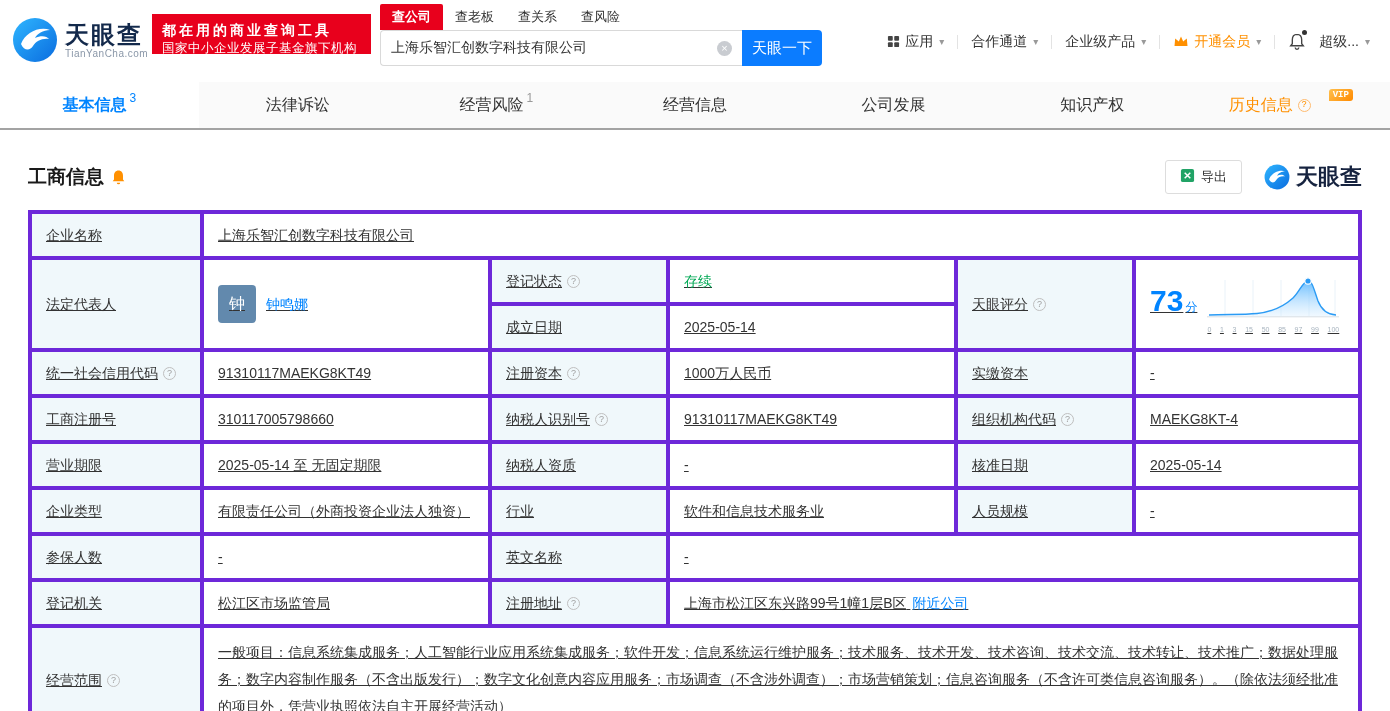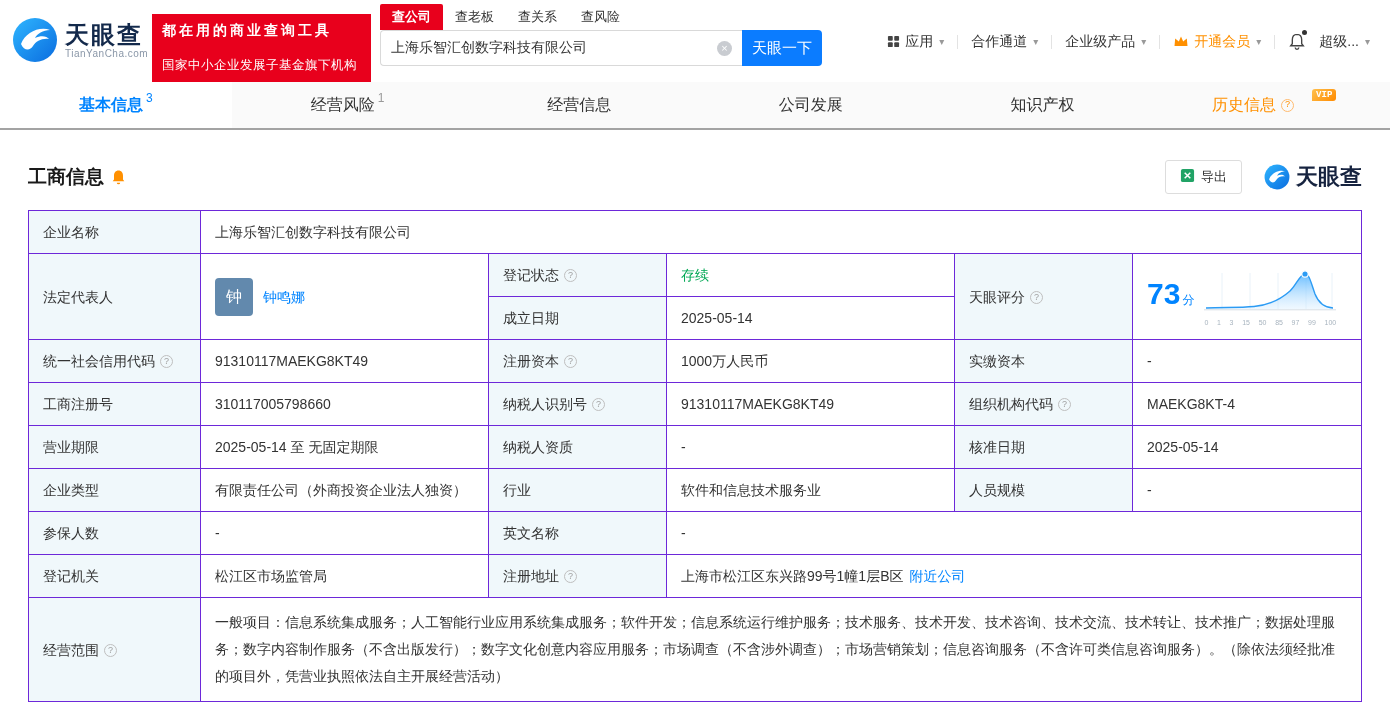--- a/index.html
+++ b/index.html
@@ -4,21 +4,21 @@
 <style>
   * { margin:0; padding:0; box-sizing:border-box; }
   html,body { width:1390px; height:711px; overflow:hidden; background:#fff;
     font-family:"Liberation Sans","DejaVu Sans",sans-serif; color:#333; font-size:14px; }
 
   
   .topbar { position:relative; height:82px; background:#fff; }
   .logo { position:absolute; left:12px; top:17px; display:flex; align-items:center; gap:7px; cursor:pointer; }
   .logo-brand { font-size:24px; font-weight:bold; color:#13294b; letter-spacing:2px; line-height:26px; }
   .logo-domain { font-size:10px; color:#8a97a8; letter-spacing:.5px; }
-  .slogan { position:absolute; left:152px; top:14px; width:219px; height:68px; background:#e8001c; color:#fff;
+  .slogan { position:absolute; left:152px; top:14px; width:219px; height:40px; background:#e8001c; color:#fff;
     padding:8px 10px; display:flex; flex-direction:column; justify-content:space-between; }
   .slogan-l1 { font-size:14px; font-weight:bold; letter-spacing:3px; }
   .slogan-l2 { font-size:12.5px; letter-spacing:.5px; }
 
   .search-area { position:absolute; left:380px; top:5px; }
   .search-tabs { display:flex; align-items:flex-end; height:25px; }
   .stab { font-size:13px; color:#333; padding:4px 12px; cursor:pointer; }
   .stab.active { background:#e8001c; color:#fff; font-weight:bold; border-radius:2px 2px 0 0; }
   .search-row { display:flex; }
   .search-box { width:362px; height:36px; border:1px solid #d9d9d9; border-right:none; border-radius:4px 0 0 4px;
@@ -59,21 +59,21 @@
   .section-head { display:flex; align-items:center; padding:30px 0 16px; }
   .section-title { font-size:19px; font-weight:bold; color:#1a1a1a; }
   .bell-badge { margin-left:7px; display:flex; }
   .head-right { margin-left:auto; display:flex; align-items:center; gap:22px; }
   .export-btn { display:flex; gap:6px; background:#fff; border:1px solid #ddd; border-radius:3px;
     padding:7px 14px; font-size:13px; color:#333; cursor:pointer; font-family:inherit; }
   .watermark { display:flex; align-items:center; gap:6px; font-size:22px; font-weight:bold; color:#16233f; }
 
   
   .info-table { width:100%; border-collapse:collapse; table-layout:fixed; font-size:14px; }
-  .info-table td { border:1px solid #6d28d9; padding:11px 14px; line-height:20px; color:#333; word-break:break-all; vertical-align:middle; }
+  .info-table td { border:4px solid #6d28d9; padding:11px 14px; line-height:20px; color:#333; word-break:break-all; vertical-align:middle;text-decoration:underline; }
   td.lbl { background:#f0f8fb; }
   .green { color:#00a854; }
   .link { color:#0084ff; cursor:pointer; text-decoration:none; }
   .rep { display:flex; align-items:center; gap:10px; }
   .avatar { width:38px; height:38px; border-radius:4px; background:#6289ad; color:#fff; font-size:16px;
     display:flex; align-items:center; justify-content:center; cursor:pointer; flex:none; }
   .score-wrap { display:flex; align-items:center; gap:10px; }
   .score-num { color:#0084ff; white-space:nowrap; }
   .score-num .num { font-size:30px; font-weight:bold; }
   .score-num .fen { font-size:12px; margin-left:2px; }
@@ -165,20 +165,23 @@
       <span>超级...</span>
       <i class="caret"></i>
     </span>
   </nav>
 </header>
 
 <nav class="page-tabs">
   <div class="ptab active">
     <span>基本信息</span>
     <span class="sup blue">3</span>
+  </div>
+  <div class="ptab">
+    <span>法律诉讼</span>
   </div>
   <div class="ptab">
     <span>经营风险</span>
     <span class="sup gray">1</span>
   </div>
   <div class="ptab">
     <span>经营信息</span>
   </div>
   <div class="ptab">
     <span>公司发展</span>

